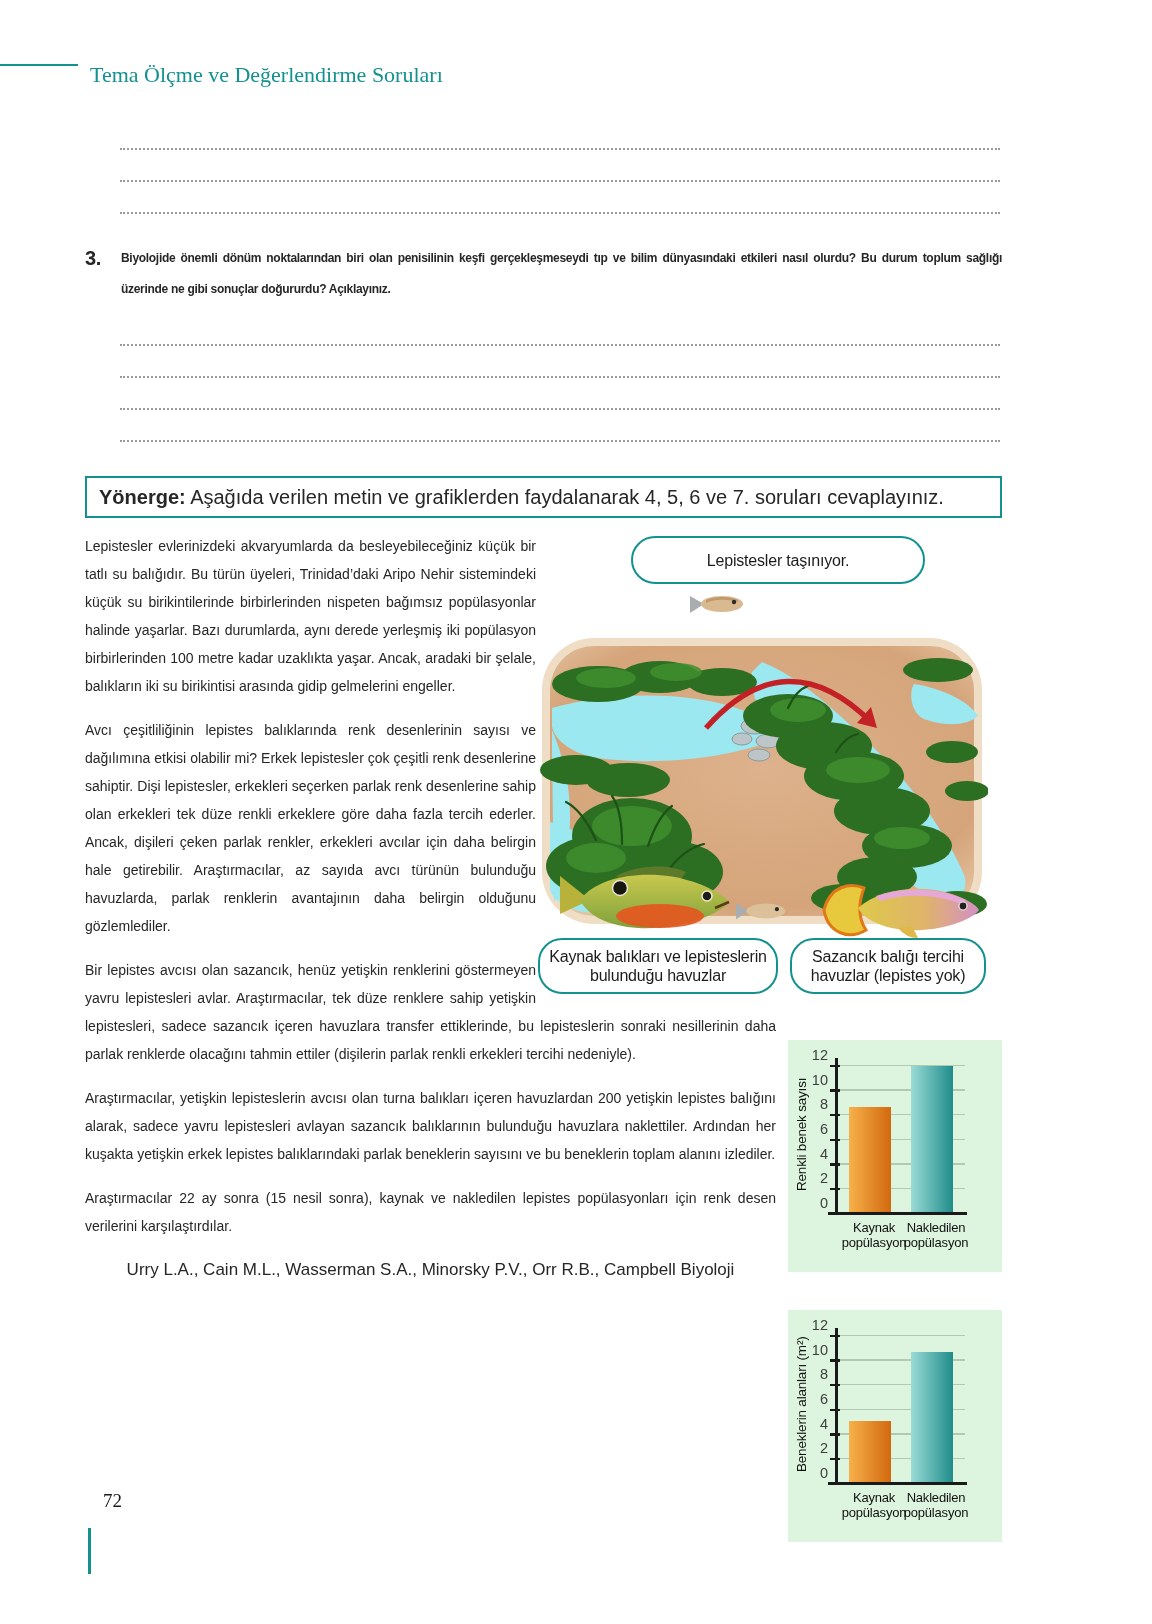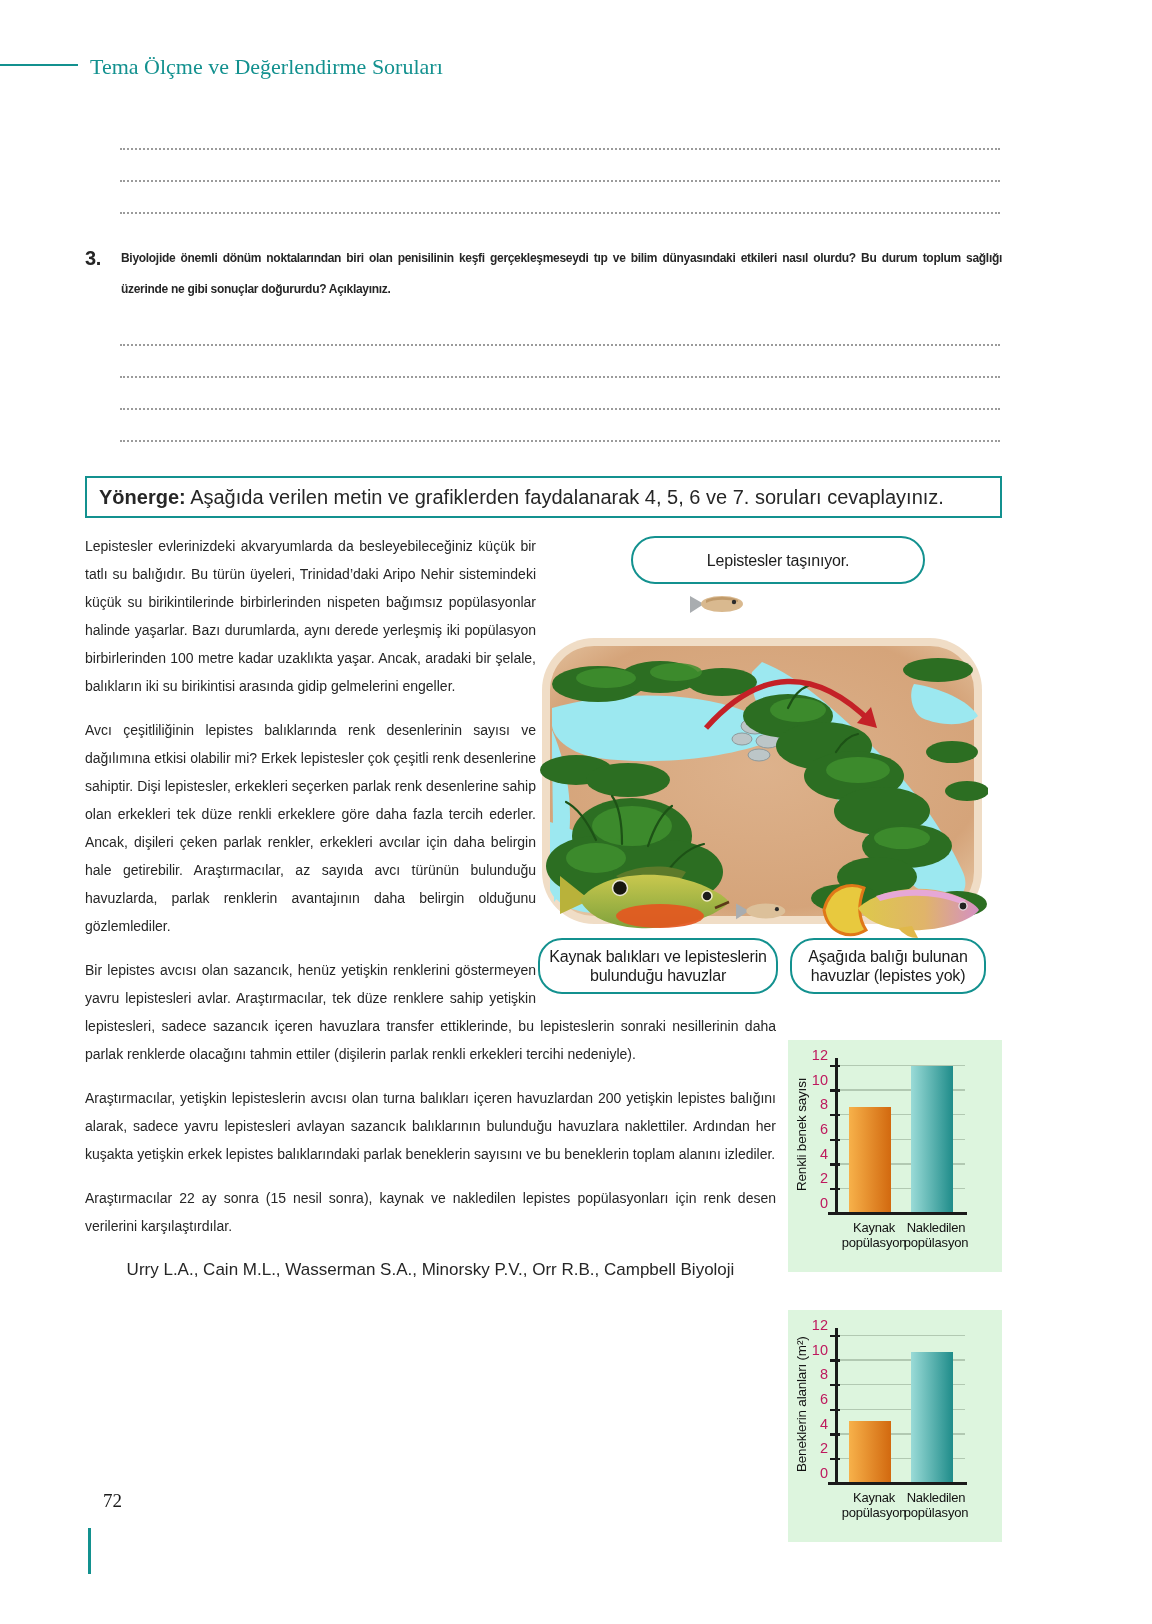--- a/index.html
+++ b/index.html
@@ -1,20 +1,20 @@
 <!DOCTYPE html>
 <html lang="tr"><head>
 <meta charset="utf-8">
 <style>
   html,body{margin:0;padding:0;background:#ffffff;}
   body{width:1152px;height:1624px;position:relative;font-family:"Liberation Sans",sans-serif;color:#262626;overflow:hidden;}
 
   
   .hdr-rule{position:absolute;left:0;top:64px;width:78px;height:2px;background:#13918f;}
-  .hdr-title{position:absolute;left:90px;top:54px;font-family:"Liberation Serif",serif;font-size:22px;color:#13918f;margin:0;font-weight:400;}
+  .hdr-title{position:absolute;left:90px;top:62px;font-family:"Liberation Serif",serif;font-size:22px;color:#13918f;margin:0;font-weight:400;}
 
   
   .answers{position:absolute;left:120px;width:880px;}
   .answers-1{top:148px;}
   .answers-2{top:344px;}
   .dotted{height:0;border-bottom:2px dotted #9b9b9b;margin-bottom:30px;}
 
   
   .question{position:absolute;left:85px;top:243px;width:917px;display:flex;}
   .qnum{width:36px;font-weight:700;font-size:20px;line-height:31px;letter-spacing:-.3px;}
@@ -44,21 +44,21 @@
   .pike{left:22px;top:328px;}
   .killi{left:284px;top:342px;}
 
   
   .charts-col{float:right;clear:right;width:214px;margin:36px 0 10px 12px;}
   .chart-panel{display:flex;box-sizing:border-box;width:214px;padding:14px 6px 8px 6px;margin-bottom:38px;}
   .chart-ylabel{writing-mode:vertical-rl;transform:rotate(180deg);font-size:13.5px;letter-spacing:-.2px;text-align:center;height:160px;color:#111;}
   .chart-right{flex:1;}
   .plot-row{display:flex;}
   .yticks{position:relative;width:26px;height:160px;}
-  .ytick-label{position:absolute;right:7px;font-size:14.5px;color:#be185d;width:20px;text-align:right;}
+  .ytick-label{position:absolute;right:7px;font-size:14.5px;color:#404040;width:20px;text-align:right;}
   .plot{position:relative;width:132px;height:148px;margin-top:12px;}
   .gridline{position:absolute;left:0;width:130px;height:1.5px;background:#b2c9b2;}
   .ytick-dash{position:absolute;left:-5px;width:10px;height:2.5px;background:#1a1a1a;z-index:3;}
   .axis-y{position:absolute;left:0;bottom:0;width:2.5px;height:156px;background:#1a1a1a;z-index:2;}
   .axis-x{position:absolute;left:-7px;bottom:-1px;width:139px;height:3px;background:#1a1a1a;z-index:2;}
   .bar{position:absolute;bottom:2px;width:42px;z-index:1;}
   .cats{position:relative;height:44px;margin-left:28px;margin-top:6px;}
   .cat{position:absolute;font-size:13px;line-height:15px;text-align:center;letter-spacing:-.2px;color:#111;}
 
   
@@ -221,21 +221,21 @@
         <path d="M38,34 C60,14 102,10 132,20 C147,25 156,31 159,36 C150,48 116,58 86,56 C62,54 45,46 38,34 Z" fill="url(#killiG)"></path>
         <path d="M56,22 C86,12 120,14 146,26 L142,30 C116,20 86,19 60,27 Z" fill="#e6a8d6"></path>
         <circle cx="143" cy="32" r="4" fill="#222" stroke="#f4e6f0" stroke-width="1.2"></circle>
         <path d="M78,54 q8,10 20,10 q-4,-8 -6,-12 Z" fill="#e0b84a"></path>
       </svg>
 
       <div class="bubble cap-left">
         <span>Kaynak balıkları ve lepisteslerin bulunduğu havuzlar</span>
       </div>
       <div class="bubble cap-right">
-        <span>Aşağıda balığı bulunan havuzlar (lepistes yok)</span>
+        <span>Sazancık balığı tercihi havuzlar (lepistes yok)</span>
       </div>
     </figure>
 
     <aside class="charts-col">
       <div id="chart-0" class="chart-panel" style="background: rgb(221, 245, 222);">
           <div class="chart-ylabel">Renkli benek sayısı</div>
           <div class="chart-right">
             <div class="plot-row">
               <div class="yticks">
                 <div class="ytick-label" style="bottom: 3px;">0</div>

